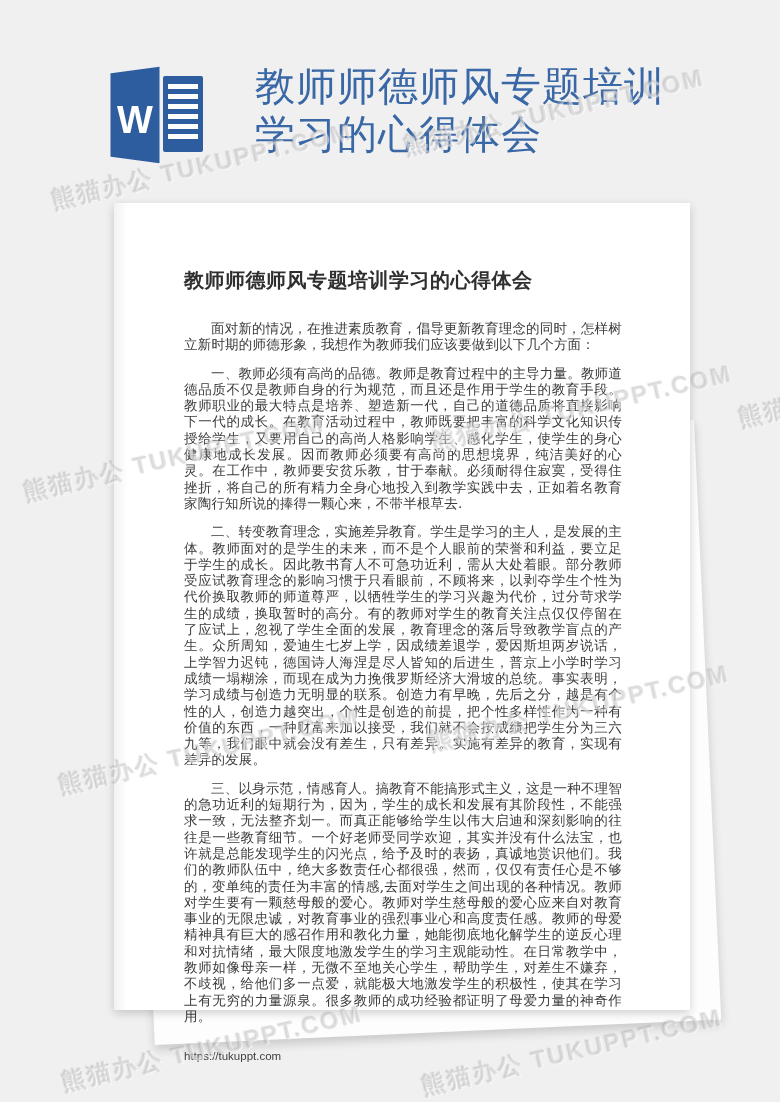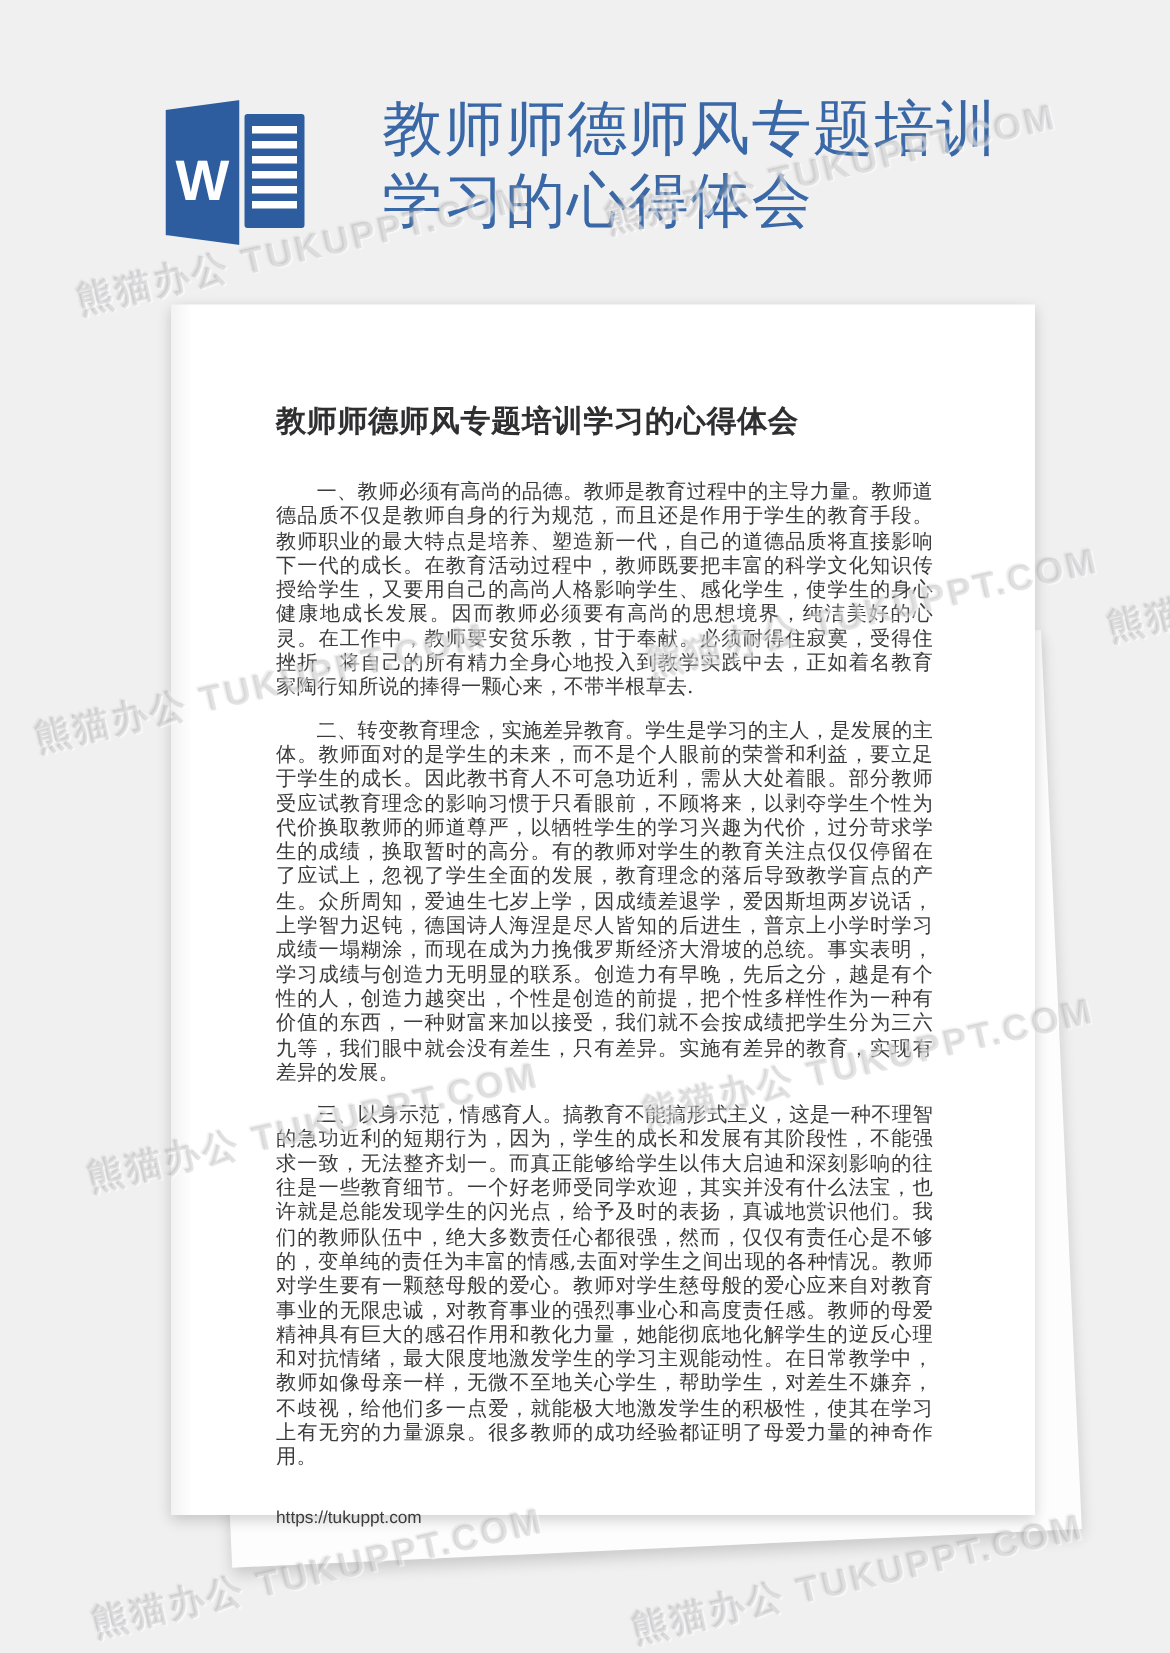--- a/index.html
+++ b/index.html
@@ -105,20 +105,21 @@
     <div class="header-title">
       <span class="tline">教师师德师风专题培训</span>
       <span class="tline">学习的心得体会</span>
     </div>
   </div>
 
   <div class="sheet sheet-back"></div>
 
   <div class="sheet sheet-main">
     <h2 class="doc-title">教师师德师风专题培训学习的心得体会</h2>
+    <p class="doc-p">面对新的情况，在推进素质教育，倡导更新教育理念的同时，怎样树立新时期的师德形象，我想作为教师我们应该要做到以下几个方面：</p>
     <p class="doc-p">一、教师必须有高尚的品德。教师是教育过程中的主导力量。教师道德品质不仅是教师自身的行为规范，而且还是作用于学生的教育手段。教师职业的最大特点是培养、塑造新一代，自己的道德品质将直接影响下一代的成长。在教育活动过程中，教师既要把丰富的科学文化知识传授给学生，又要用自己的高尚人格影响学生、感化学生，使学生的身心健康地成长发展。因而教师必须要有高尚的思想境界，纯洁美好的心灵。在工作中，教师要安贫乐教，甘于奉献。必须耐得住寂寞，受得住挫折，将自己的所有精力全身心地投入到教学实践中去，正如着名教育家陶行知所说的捧得一颗心来，不带半根草去.</p>
     <p class="doc-p">二、转变教育理念，实施差异教育。学生是学习的主人，是发展的主体。教师面对的是学生的未来，而不是个人眼前的荣誉和利益，要立足于学生的成长。因此教书育人不可急功近利，需从大处着眼。部分教师受应试教育理念的影响习惯于只看眼前，不顾将来，以剥夺学生个性为代价换取教师的师道尊严，以牺牲学生的学习兴趣为代价，过分苛求学生的成绩，换取暂时的高分。有的教师对学生的教育关注点仅仅停留在了应试上，忽视了学生全面的发展，教育理念的落后导致教学盲点的产生。众所周知，爱迪生七岁上学，因成绩差退学，爱因斯坦两岁说话，上学智力迟钝，德国诗人海涅是尽人皆知的后进生，普京上小学时学习成绩一塌糊涂，而现在成为力挽俄罗斯经济大滑坡的总统。事实表明，学习成绩与创造力无明显的联系。创造力有早晚，先后之分，越是有个性的人，创造力越突出，个性是创造的前提，把个性多样性作为一种有价值的东西，一种财富来加以接受，我们就不会按成绩把学生分为三六九等，我们眼中就会没有差生，只有差异。实施有差异的教育，实现有差异的发展。</p>
     <p class="doc-p">三、以身示范，情感育人。搞教育不能搞形式主义，这是一种不理智的急功近利的短期行为，因为，学生的成长和发展有其阶段性，不能强求一致，无法整齐划一。而真正能够给学生以伟大启迪和深刻影响的往往是一些教育细节。一个好老师受同学欢迎，其实并没有什么法宝，也许就是总能发现学生的闪光点，给予及时的表扬，真诚地赏识他们。我们的教师队伍中，绝大多数责任心都很强，然而，仅仅有责任心是不够的，变单纯的责任为丰富的情感,去面对学生之间出现的各种情况。教师对学生要有一颗慈母般的爱心。教师对学生慈母般的爱心应来自对教育事业的无限忠诚，对教育事业的强烈事业心和高度责任感。教师的母爱精神具有巨大的感召作用和教化力量，她能彻底地化解学生的逆反心理和对抗情绪，最大限度地激发学生的学习主观能动性。在日常教学中，教师如像母亲一样，无微不至地关心学生，帮助学生，对差生不嫌弃，不歧视，给他们多一点爱，就能极大地激发学生的积极性，使其在学习上有无穷的力量源泉。很多教师的成功经验都证明了母爱力量的神奇作用。</p>
     <div class="doc-footer">https://tukuppt.com</div>
   </div>
 
   <div class="watermark-layer">
     <div class="wm w1">熊猫办公 TUKUPPT.COM</div>
     <div class="wm w2">熊猫办公 TUKUPPT.COM</div>
     <div class="wm w3">熊猫办公 TUKUPPT.COM</div>

